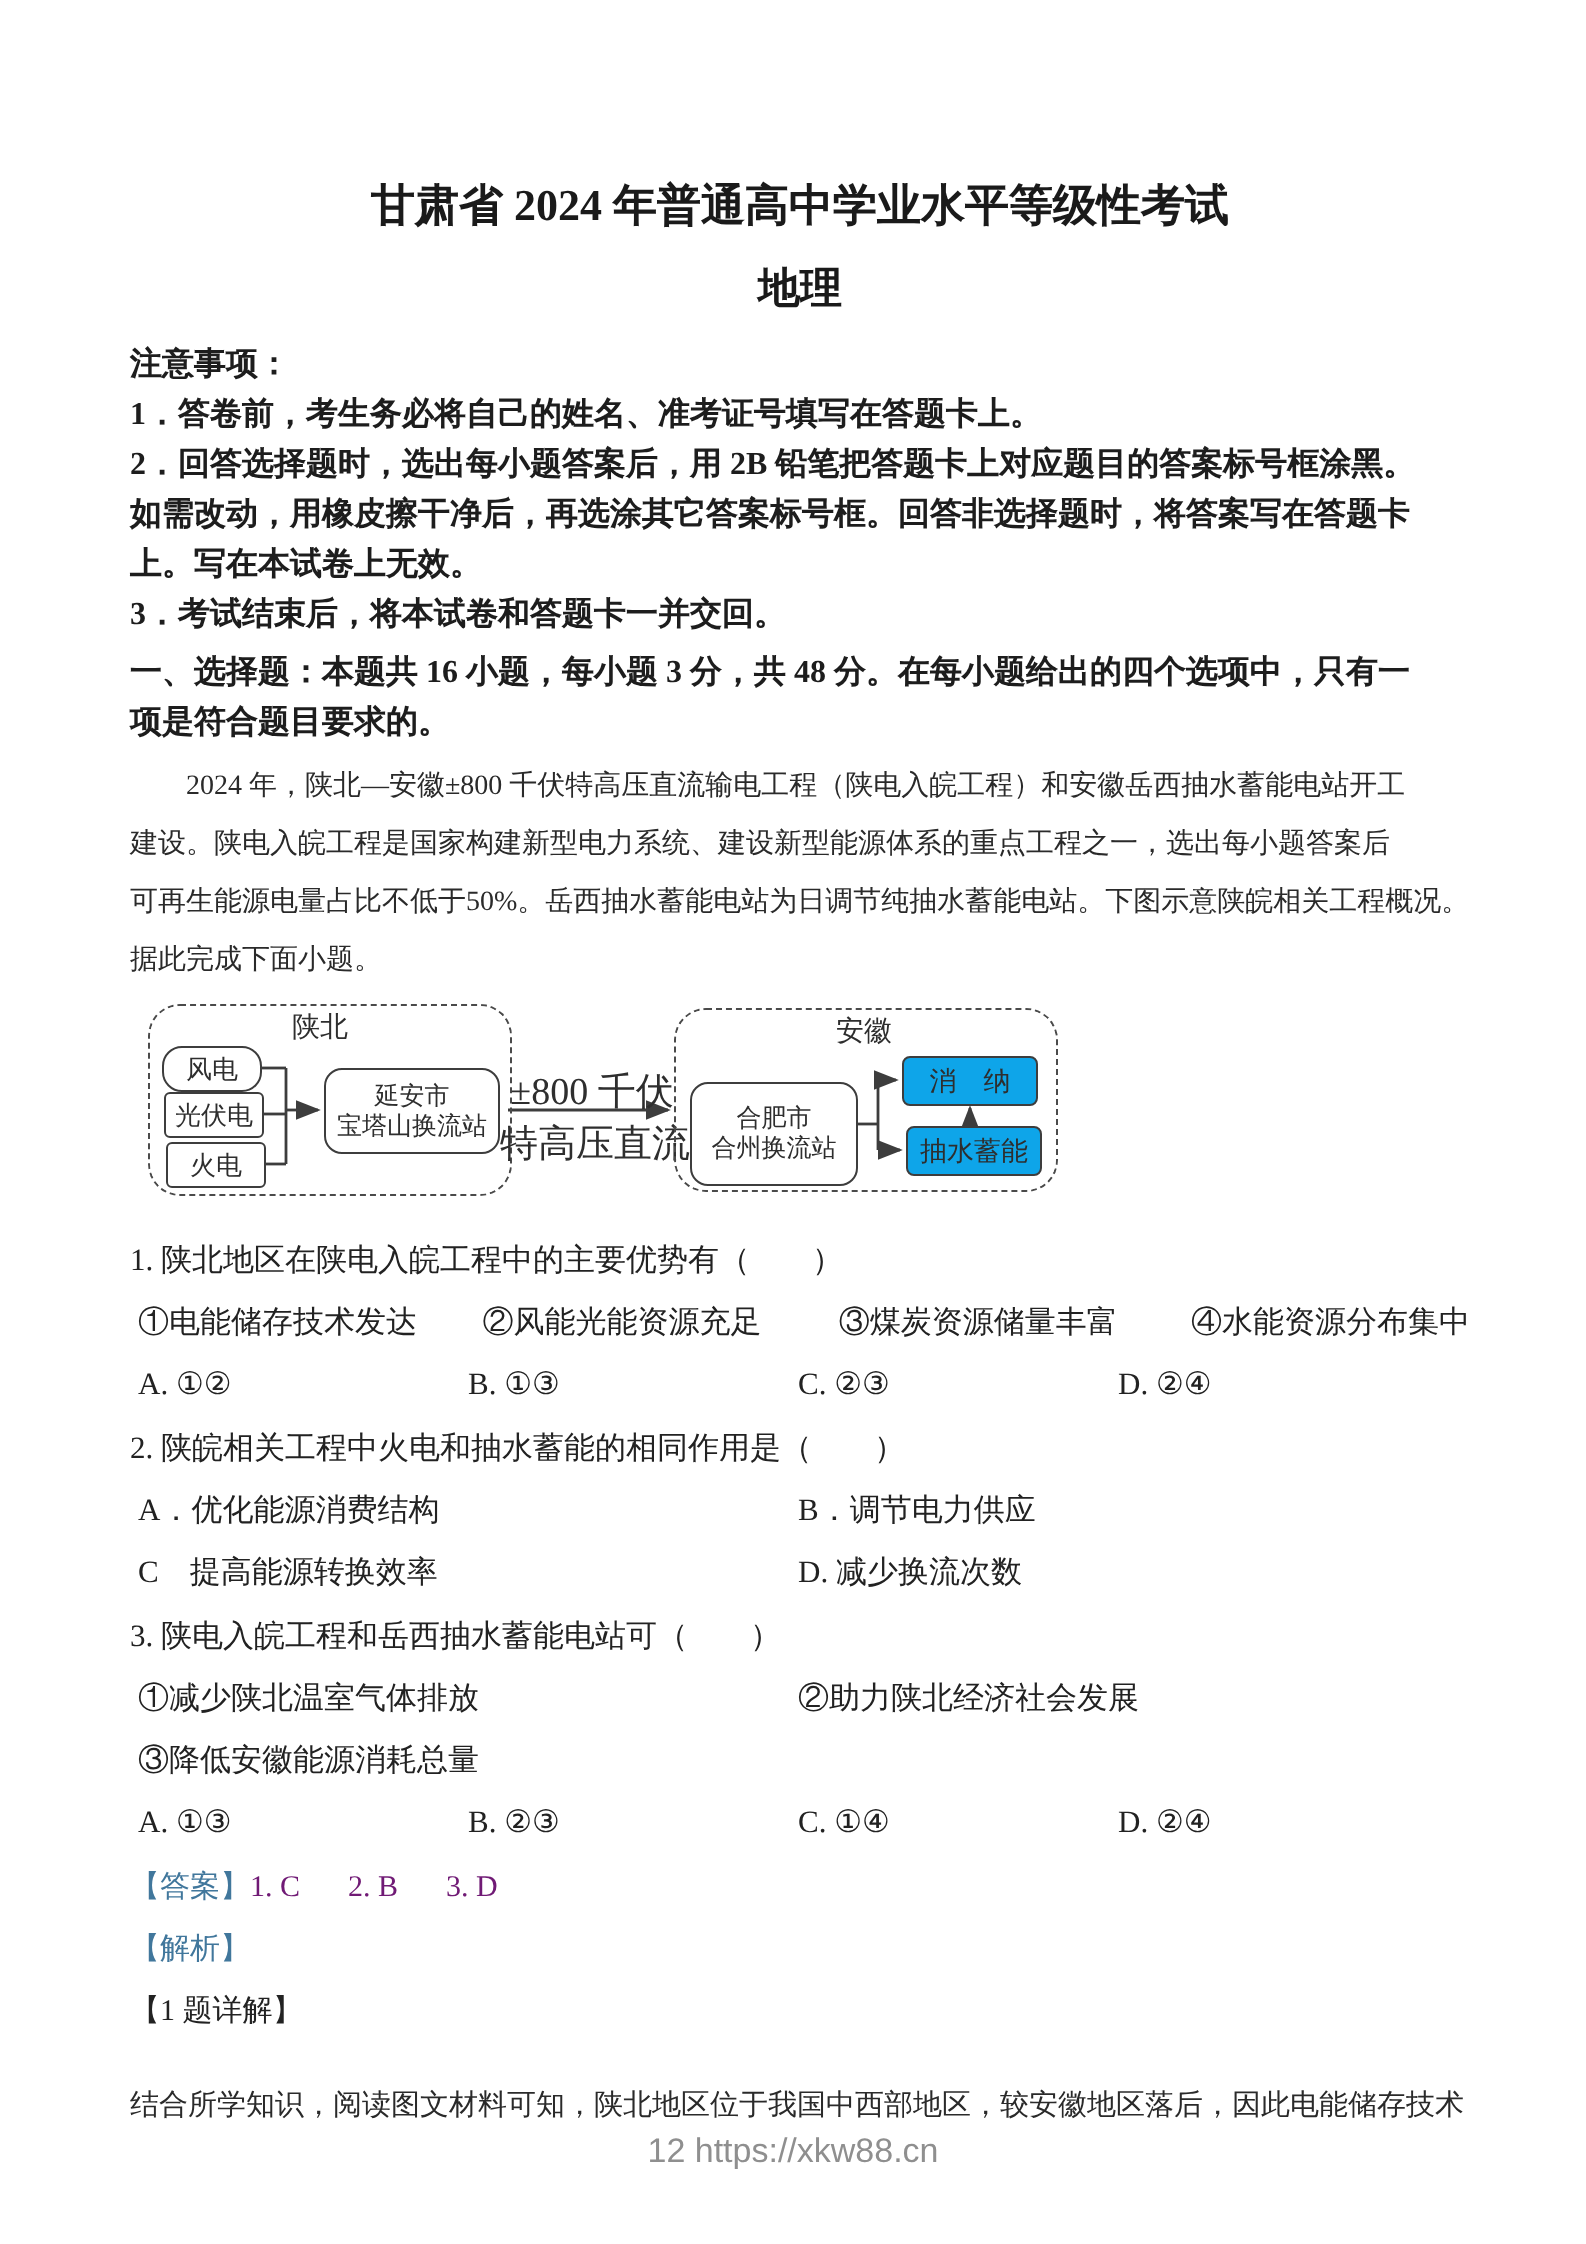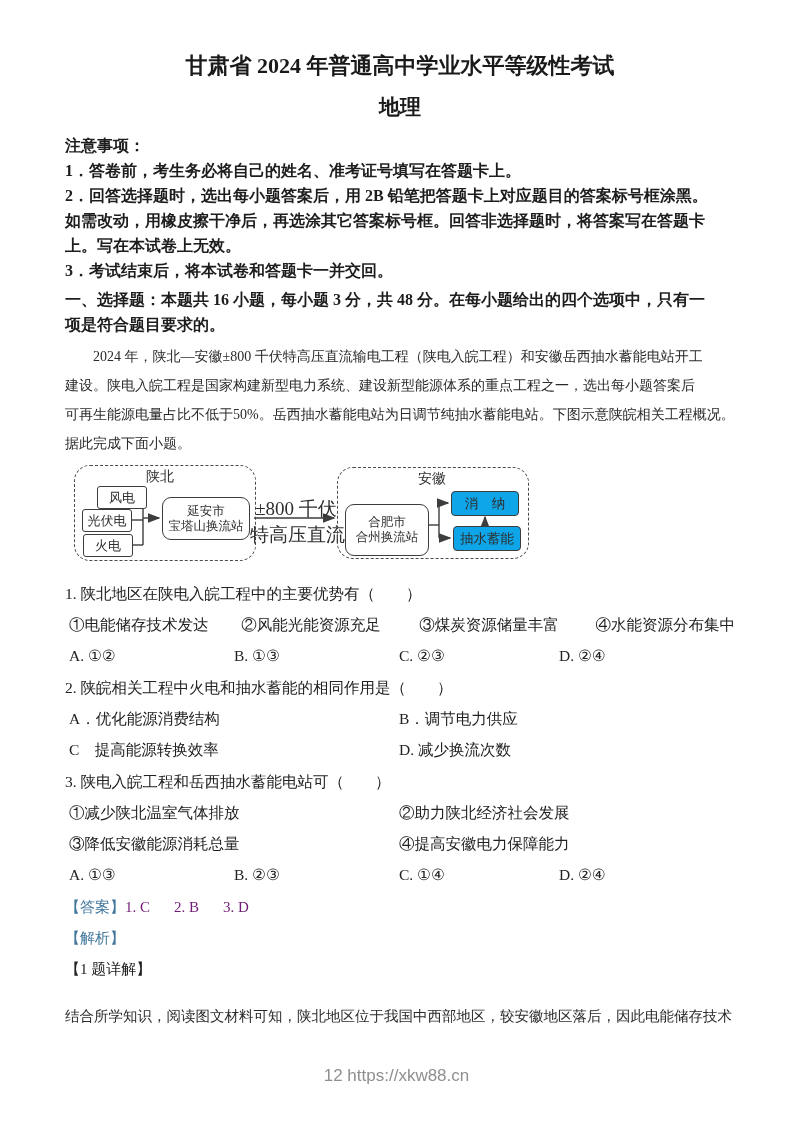--- a/index.html
+++ b/index.html
@@ -2,21 +2,21 @@
 <html><head>
 <meta charset="utf-8">
 <style>
   html,body { margin:0; padding:0; background:#ffffff; }
   .page {
     position:relative; width:793px; height:1122px; margin:0 auto;
     background:#ffffff; overflow:hidden;
     font-family:"Liberation Serif","DejaVu Serif",serif;
     color:#222222;
   }
-  .content { padding:51px 58px 0 65px; }
+  .content { padding:88px 58px 0 65px; }
 
   .doc-title { text-align:center; font-weight:bold; font-size:22px; line-height:30px; color:#1a1a1a; }
   .doc-subject { text-align:center; font-weight:bold; font-size:21px; line-height:28px; margin-top:12px; color:#1a1a1a; }
 
   .notice-block { margin-top:12px; }
   .section-block { margin-top:4px; }
   .b-line { font-weight:bold; font-size:16px; line-height:25px; color:#1d1d1d; white-space:nowrap; }
 
   .passage { margin-top:5px; }
   .p-line { font-size:14px; line-height:29px; white-space:nowrap; color:#2a2a2a; }
@@ -112,21 +112,21 @@
           <line x1="374" y1="43" x2="374" y2="78"></line>
           <line x1="374" y1="43" x2="383" y2="43" marker-end="url(#arr)"></line>
           <line x1="374" y1="78" x2="385" y2="78" marker-end="url(#arr)"></line>
           <line x1="420" y1="66" x2="420" y2="57" marker-end="url(#arr)"></line>
         </g>
       </svg>
 
       <div class="dashed-box" style="left:9px; top:5px; width:180px; height:94px;"></div>
       <div class="region-label" style="left:5px; top:8px; width:180px;font-family:Liberation Serif, serif;">陕北</div>
 
-      <div class="src-box" style="left:32px; top:26px;">风电</div>
+      <div class="src-box" style="left:16px; top:26px;border-radius:10px;">风电</div>
       <div class="src-box" style="left:17px; top:49px;">光伏电</div>
       <div class="src-box" style="left:18px; top:74px;">火电</div>
 
       <div class="conv-box" style="left:97px; top:37px; width:86px; height:41px;">
         <div>延安市</div>
         <div>宝塔山换流站</div>
       </div>
 
       <div class="link-label" style="top:36px;">±800 千伏</div>
       <div class="link-label" style="top:62px;">特高压直流</div>
@@ -167,21 +167,20 @@
       <span>D. 减少换流次数</span>
     </div>
 
     <div class="q-stem">3. 陕电入皖工程和岳西抽水蓄能电站可（　　）</div>
     <div class="q-row q-row2">
       <span>①减少陕北温室气体排放</span>
       <span>②助力陕北经济社会发展</span>
     </div>
     <div class="q-row q-row2">
       <span>③降低安徽能源消耗总量</span>
-      <span>④提高安徽电力保障能力</span>
     </div>
     <div class="q-row q-opts4">
       <span>A. ①③</span>
       <span>B. ②③</span>
       <span>C. ①④</span>
       <span>D. ②④</span>
     </div>
 
     <div class="answer-row">
       <span class="blue">【答案】</span>

